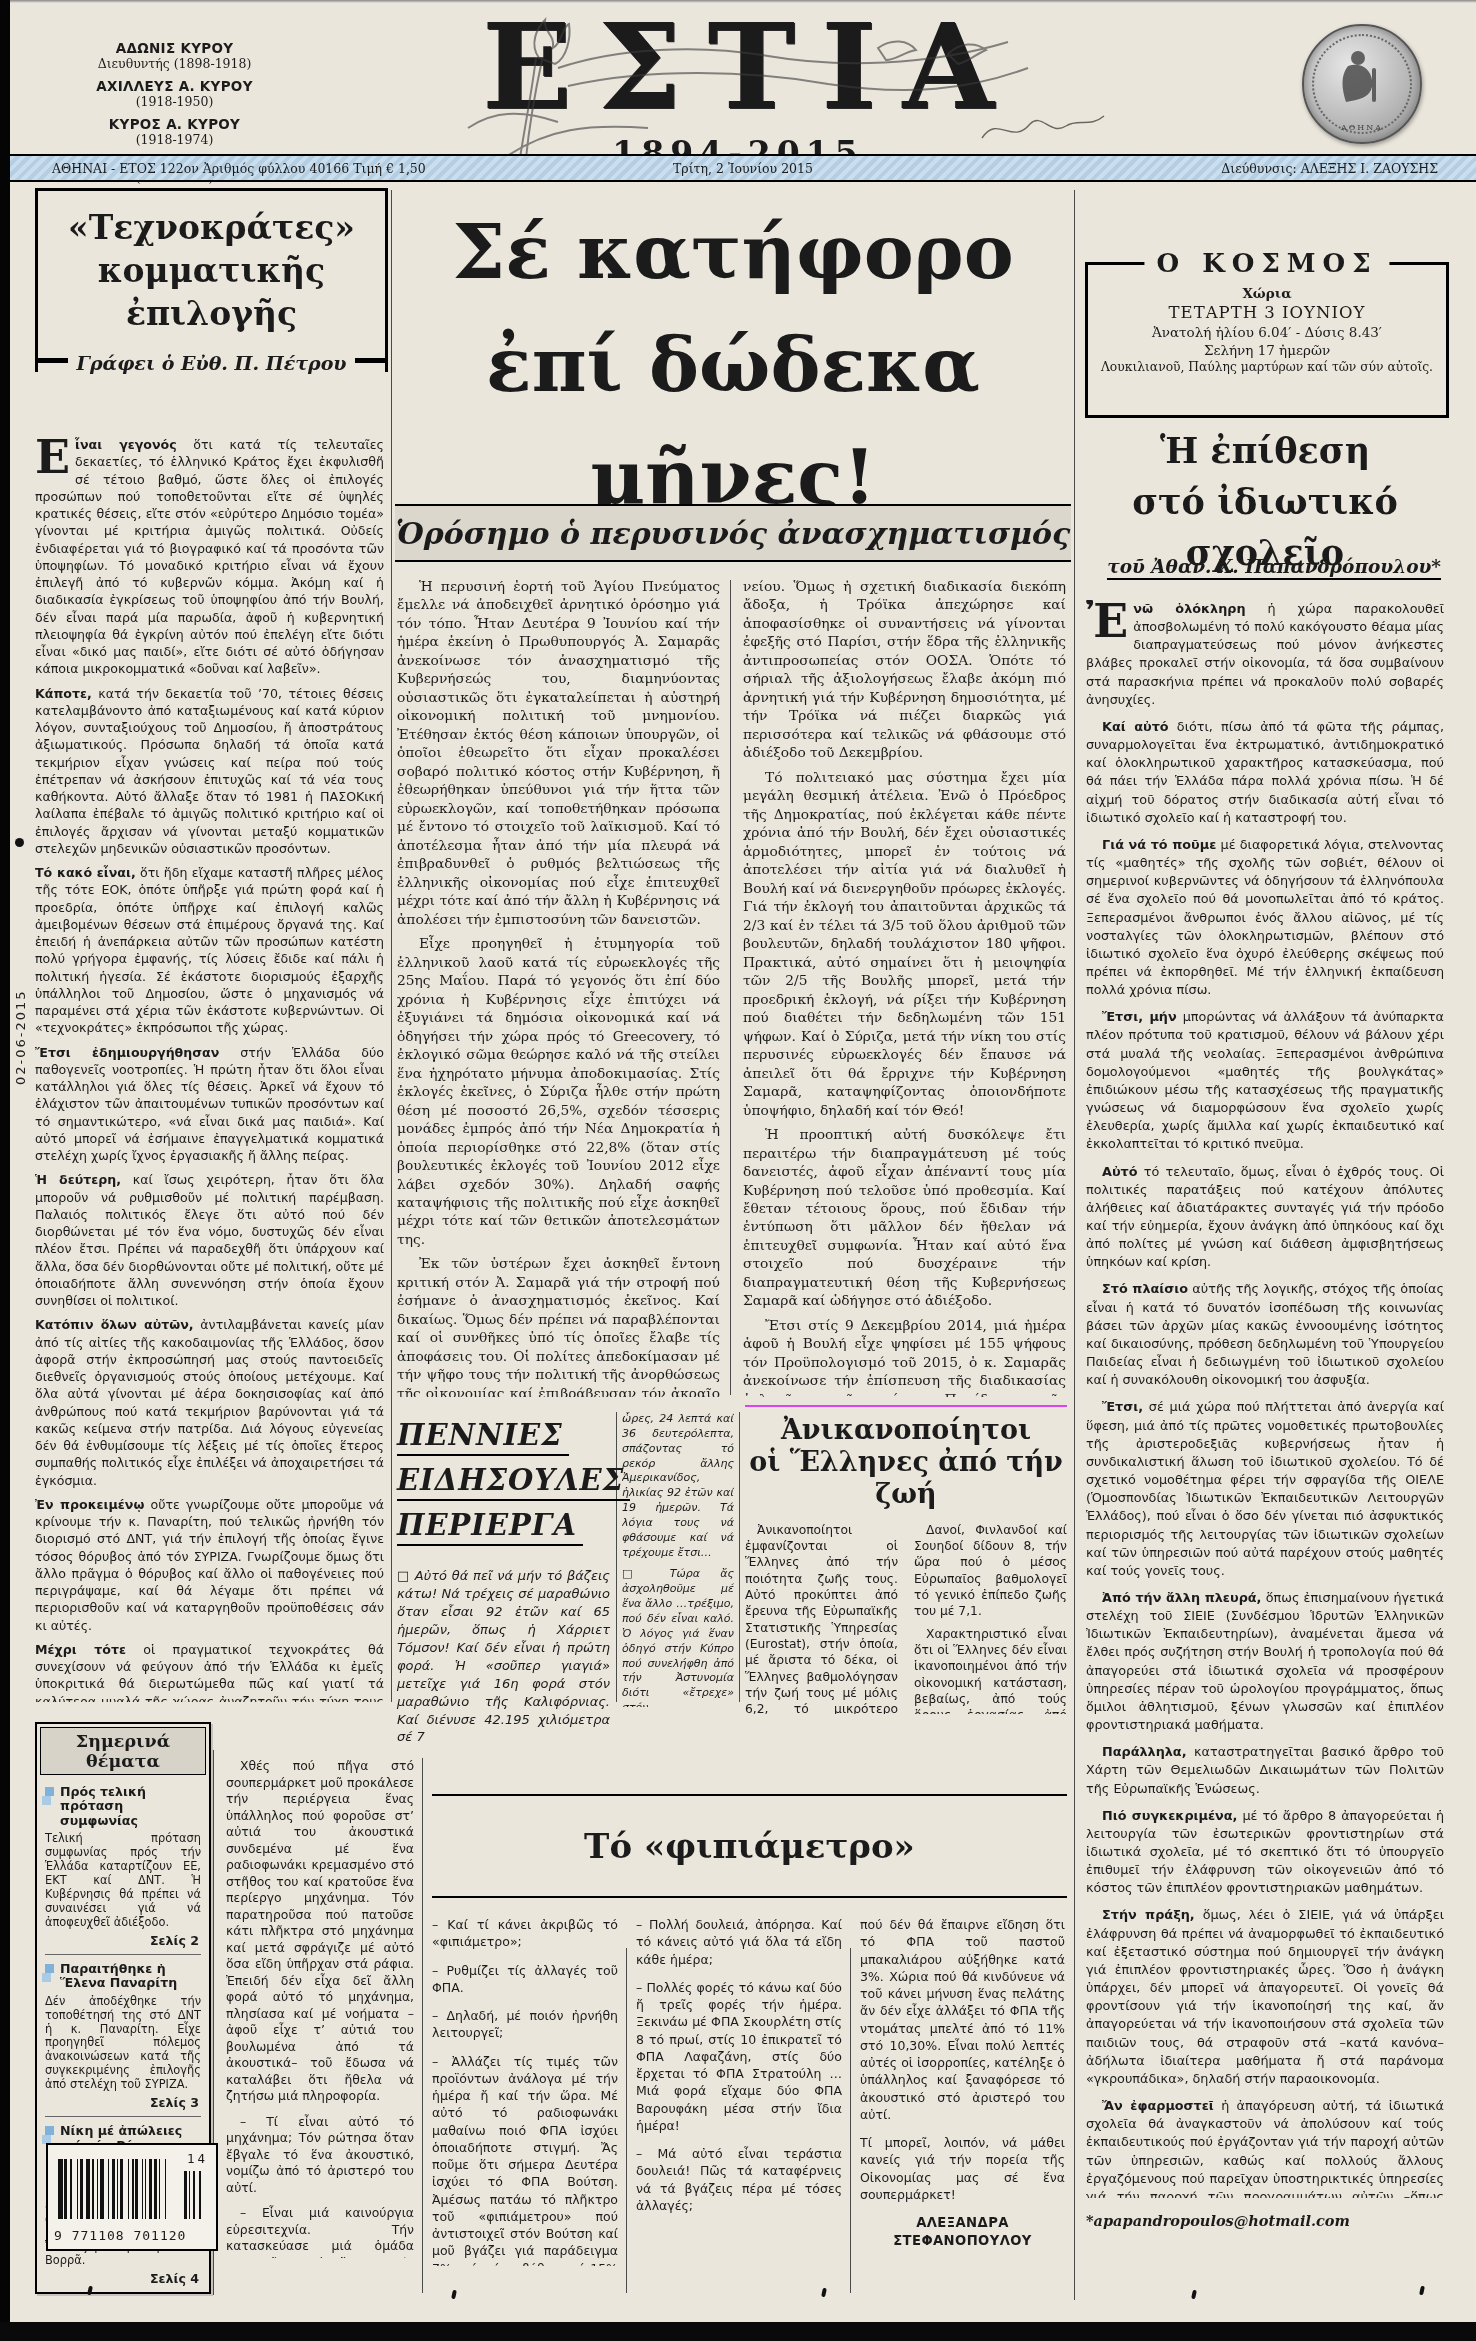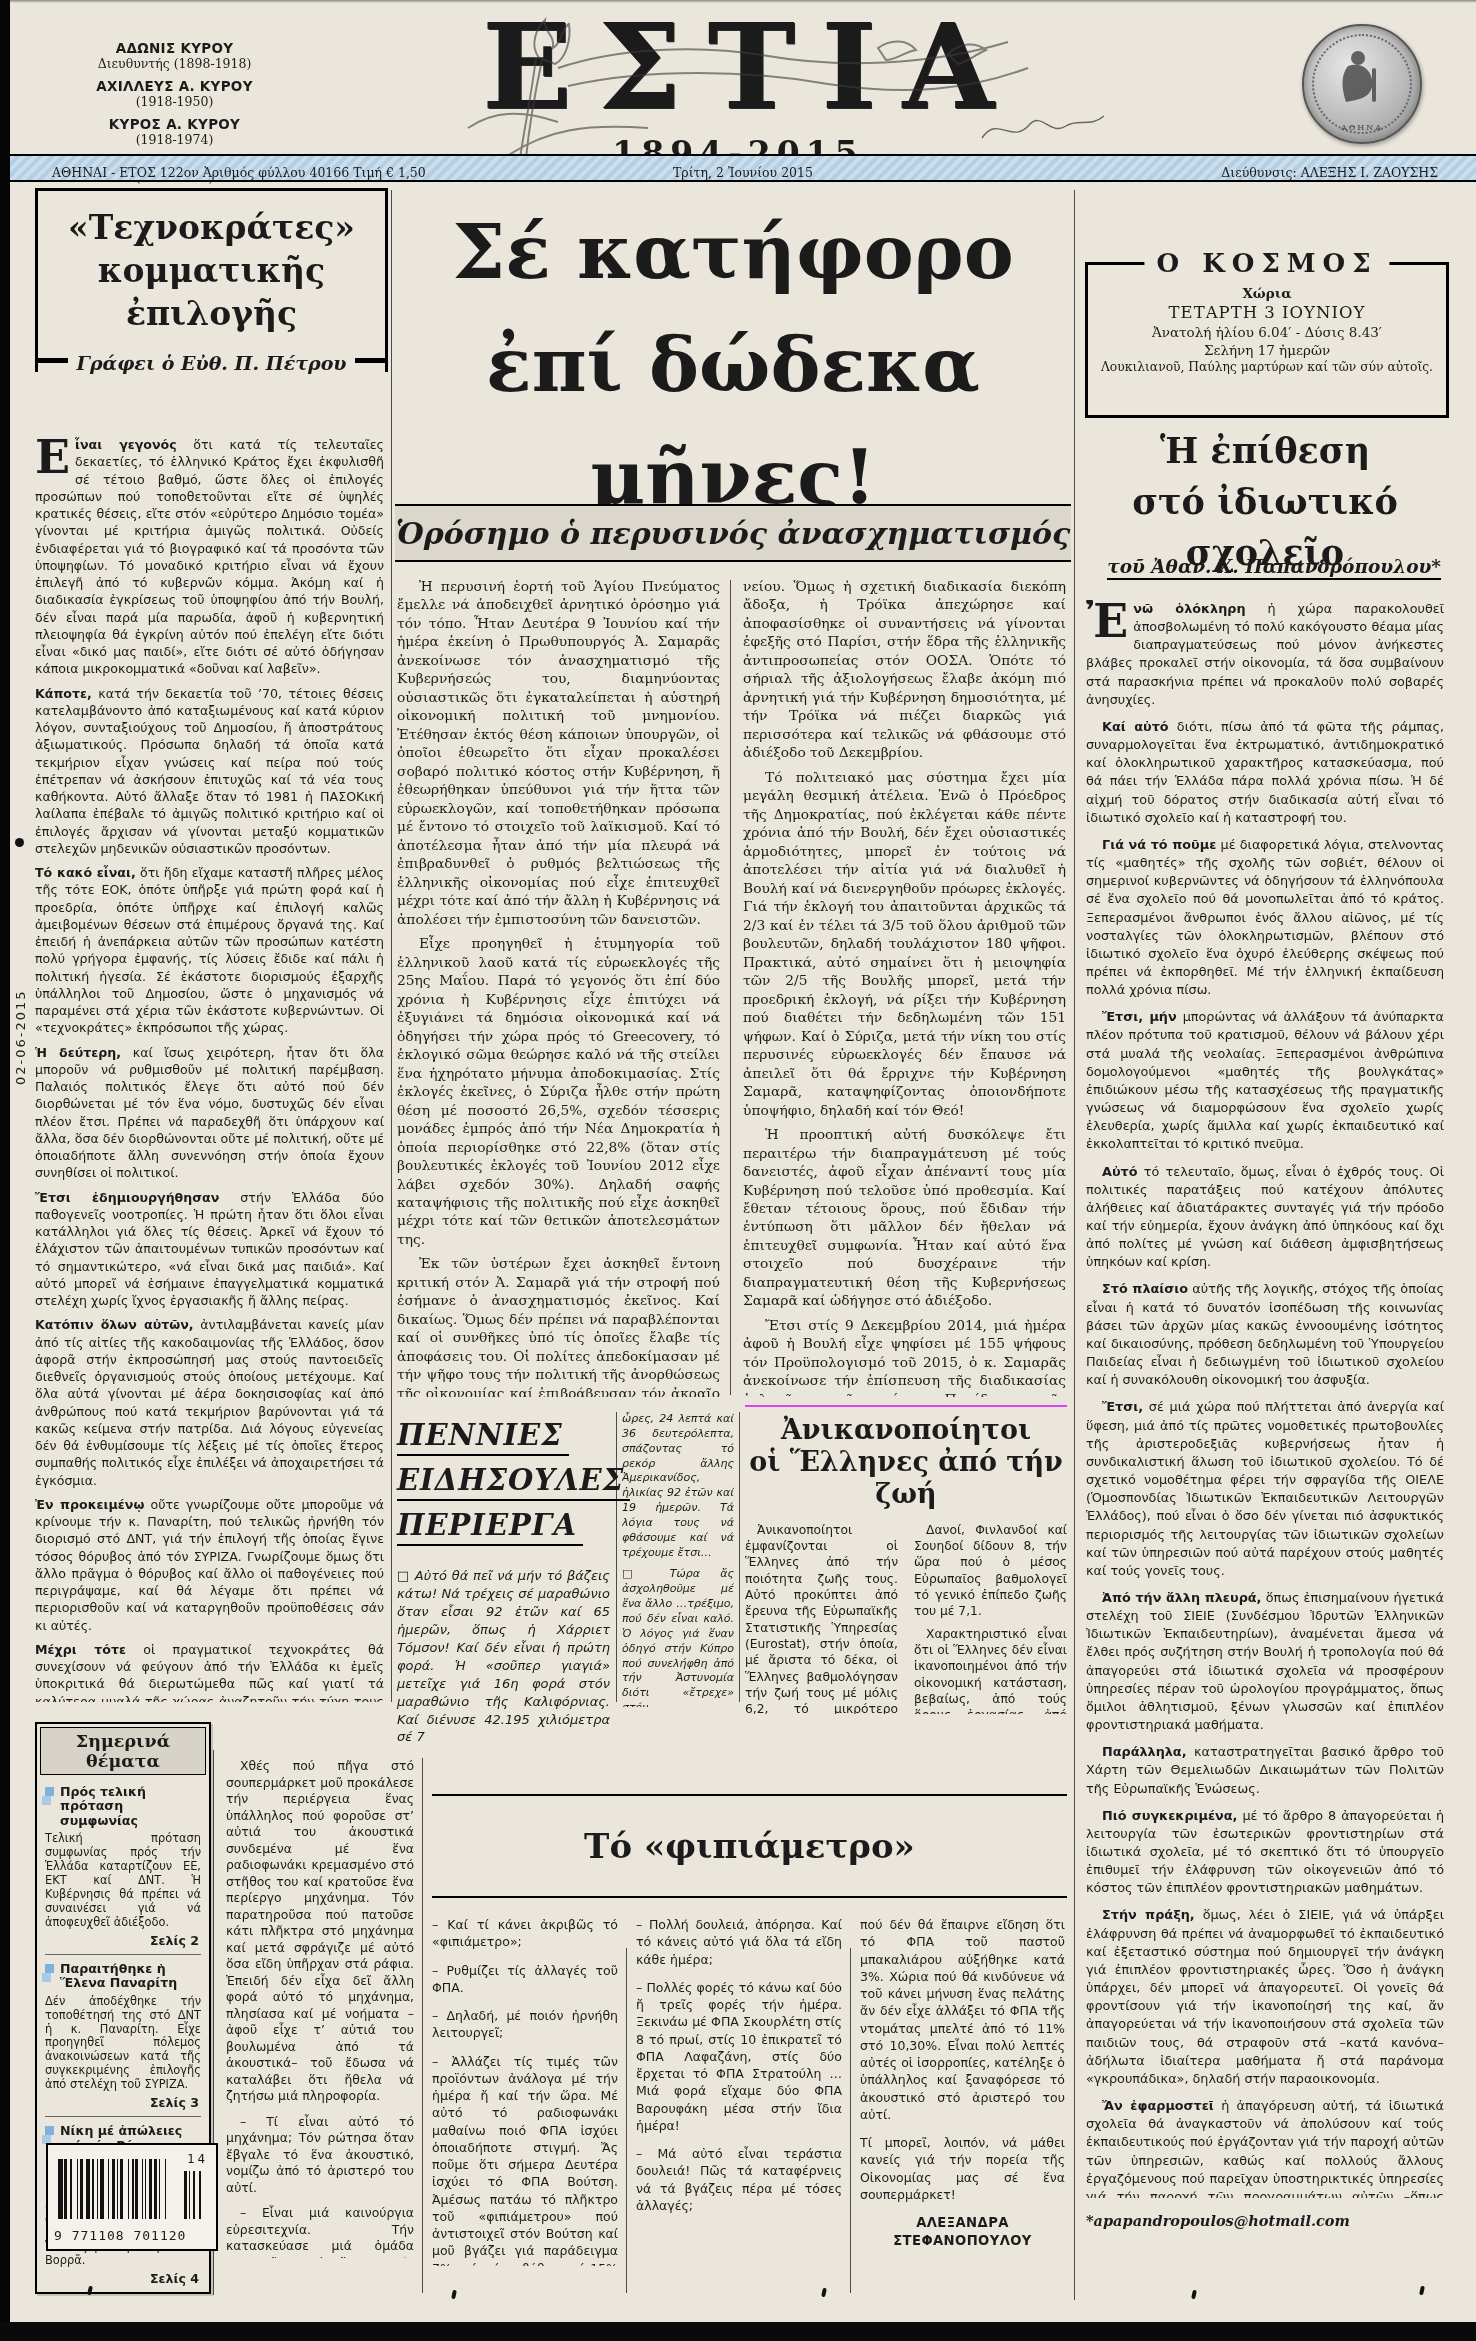--- a/index.html
+++ b/index.html
@@ -24,21 +24,21 @@
   #seal{position:absolute;left:1302px;top:24px;width:116px;height:116px;border-radius:50%;
         background:radial-gradient(circle at 40% 35%,#e8e8e8,#b9b9b9 55%,#8e8e8e);
         border:2px solid #555;box-shadow:inset 0 0 8px #777, 1px 2px 4px rgba(0,0,0,.35);}
   #seal-inner{position:absolute;left:8px;top:8px;width:96px;height:96px;border-radius:50%;border:2px dotted #666;}
   #seal svg{position:absolute;left:18px;top:14px;}
   #seal-caption{position:absolute;bottom:10px;width:100%;text-align:center;font-size:8px;color:#444;letter-spacing:2px;}
   
   #infobar{position:absolute;left:10px;top:154px;right:0;height:24px;
            background:repeating-linear-gradient(135deg,#cadeee 0 4px,#b5cee2 4px 8px);
            border-top:2px solid #000;border-bottom:2px solid #000;
-           display:flex;align-items:flex-end;font-size:12.5px;}
+           display:flex;align-items:center;font-size:12.5px;}
   #infobar .ib-left{padding-left:42px;}
   #infobar .ib-center{position:absolute;left:0;right:0;text-align:center;}
   #infobar .ib-right{margin-left:auto;padding-right:38px;position:relative;}
   
   .vr{position:absolute;width:1px;background:#4a4a4a;}
   
   #left-titlebox{position:absolute;left:35px;top:188px;width:347px;border:3.5px solid #000;border-bottom:none;padding-top:16px;}
   .ltitle{font-weight:bold;font-size:33px;text-align:center;line-height:1.3;}
   #left-byline-row{display:flex;align-items:center;margin-top:14px;}
   #left-byline-row::before,#left-byline-row::after{content:"";flex:1;height:5px;background:#000;}
@@ -219,22 +219,22 @@
     <div id="left-byline-row">
       <span id="left-byline">Γράφει ὁ Εὐθ. Π. Πέτρου</span>
     </div>
   </div>
   <div id="left-body" class="sans">
     <p><span class="dropcap">Ε</span><b class="lead">ἶναι γεγονός</b><span> ὅτι κατά τίς τελευταῖες δεκαετίες, τό ἑλληνικό Κράτος ἔχει ἐκφυλισθῆ σέ τέτοιο βαθμό, ὥστε ὅλες οἱ ἐπιλογές προσώπων πού τοποθετοῦνται εἴτε σέ ὑψηλές κρατικές θέσεις, εἴτε στόν «εὐρύτερο Δημόσιο τομέα» γίνονται μέ κριτήρια ἀμιγῶς πολιτικά. Οὐδείς ἐνδιαφέρεται γιά τό βιογραφικό καί τά προσόντα τῶν ὑποψηφίων. Τό μοναδικό κριτήριο εἶναι νά ἔχουν ἐπιλεγῆ ἀπό τό κυβερνῶν κόμμα. Ἀκόμη καί ἡ διαδικασία ἐγκρίσεως τοῦ ὑποψηφίου ἀπό τήν Βουλή, δέν εἶναι παρά μία παρωδία, ἀφοῦ ἡ κυβερνητική πλειοψηφία θά ἐγκρίνη αὐτόν πού ἐπελέγη εἴτε διότι εἶναι «δικό μας παιδί», εἴτε διότι σέ αὐτό ὁδήγησαν κάποια μικροκομματικά «δοῦναι καί λαβεῖν».</span></p>
     <div>
 
     <p><b class="lead">Κάποτε,</b><span> κατά τήν δεκαετία τοῦ ’70, τέτοιες θέσεις κατελαμβάνοντο ἀπό καταξιωμένους καί κατά κύριον λόγον, συνταξιούχους τοῦ Δημοσίου, ἤ ἀποστράτους ἀξιωματικούς. Πρόσωπα δηλαδή τά ὁποῖα κατά τεκμήριον εἶχαν γνώσεις καί πείρα πού τούς ἐπέτρεπαν νά ἀσκήσουν ἐπιτυχῶς καί τά νέα τους καθήκοντα. Αὐτό ἄλλαξε ὅταν τό 1981 ἡ ΠΑΣΟΚική λαίλαπα ἐπέβαλε τό ἀμιγῶς πολιτικό κριτήριο καί οἱ ἐπιλογές ἄρχισαν νά γίνονται μεταξύ κομματικῶν στελεχῶν μηδενικῶν οὐσιαστικῶν προσόντων.</span></p>
         <p><b class="lead">Τό κακό εἶναι,</b><span> ὅτι ἤδη εἴχαμε καταστῆ πλῆρες μέλος τῆς τότε ΕΟΚ, ὁπότε ὑπῆρξε γιά πρώτη φορά καί ἡ προεδρία, ὁπότε ὑπῆρχε καί ἐπιλογή καλῶς ἀμειβομένων θέσεων στά ἐπιμέρους ὄργανά της. Καί ἐπειδή ἡ ἀνεπάρκεια αὐτῶν τῶν προσώπων κατέστη πολύ γρήγορα ἐμφανής, τίς λύσεις ἔδιδε καί πάλι ἡ πολιτική ἡγεσία. Σέ ἑκάστοτε διορισμούς ἐξαρχῆς ὑπάλληλοι τοῦ Δημοσίου, ὥστε ὁ μηχανισμός νά παραμένει στά χέρια τῶν ἑκάστοτε κυβερνώντων. Οἱ «τεχνοκράτες» ἐκπρόσωποι τῆς χώρας.</span></p>
+        <p><b class="lead">Ἔτσι ἐδημιουργήθησαν</b><span> στήν Ἑλλάδα δύο παθογενεῖς νοοτροπίες. Ἡ πρώτη ἦταν ὅτι ὅλοι εἶναι κατάλληλοι γιά ὅλες τίς θέσεις. Ἀρκεῖ νά ἔχουν τό ἐλάχιστον τῶν ἀπαιτουμένων τυπικῶν προσόντων καί τό σημαντικώτερο, «νά εἶναι δικά μας παιδιά». Καί αὐτό μπορεῖ νά ἐσήμαινε ἐπαγγελματικά κομματικά στελέχη χωρίς ἴχνος ἐργασιακῆς ἤ ἄλλης πείρας.</span></p>
         <p><b class="lead">Ἡ δεύτερη,</b><span> καί ἴσως χειρότερη, ἦταν ὅτι ὅλα μποροῦν νά ρυθμισθοῦν μέ πολιτική παρέμβαση. Παλαιός πολιτικός ἔλεγε ὅτι αὐτό πού δέν διορθώνεται μέ τόν ἕνα νόμο, δυστυχῶς δέν εἶναι πλέον ἔτσι. Πρέπει νά παραδεχθῆ ὅτι ὑπάρχουν καί ἄλλα, ὅσα δέν διορθώνονται οὔτε μέ πολιτική, οὔτε μέ ὁποιαδήποτε ἄλλη συνεννόηση στήν ὁποία ἔχουν συνηθίσει οἱ πολιτικοί.</span></p>
-        <p><b class="lead">Ἔτσι ἐδημιουργήθησαν</b><span> στήν Ἑλλάδα δύο παθογενεῖς νοοτροπίες. Ἡ πρώτη ἦταν ὅτι ὅλοι εἶναι κατάλληλοι γιά ὅλες τίς θέσεις. Ἀρκεῖ νά ἔχουν τό ἐλάχιστον τῶν ἀπαιτουμένων τυπικῶν προσόντων καί τό σημαντικώτερο, «νά εἶναι δικά μας παιδιά». Καί αὐτό μπορεῖ νά ἐσήμαινε ἐπαγγελματικά κομματικά στελέχη χωρίς ἴχνος ἐργασιακῆς ἤ ἄλλης πείρας.</span></p>
         <p><b class="lead">Κατόπιν ὅλων αὐτῶν,</b><span> ἀντιλαμβάνεται κανείς μίαν ἀπό τίς αἰτίες τῆς κακοδαιμονίας τῆς Ἑλλάδος, ὅσον ἀφορᾶ στήν ἐκπροσώπησή μας στούς παντοειδεῖς διεθνεῖς ὀργανισμούς στούς ὁποίους μετέχουμε. Καί ὅλα αὐτά γίνονται μέ ἀέρα δοκησισοφίας καί ἀπό ἀνθρώπους πού κατά τεκμήριον βαρύνονται γιά τά κακῶς κείμενα στήν πατρίδα. Διά λόγους εὐγενείας δέν θά ἐνθυμίσουμε τίς λέξεις μέ τίς ὁποῖες ἕτερος συμπαθής πολιτικός εἶχε ἐπιλέξει νά ἀποχαιρετήσει τά ἐγκόσμια.</span></p>
         <p><b class="lead">Ἐν προκειμένῳ</b><span> οὔτε γνωρίζουμε οὔτε μποροῦμε νά κρίνουμε τήν κ. Παναρίτη, πού τελικῶς ἠρνήθη τόν διορισμό στό ΔΝΤ, γιά τήν ἐπιλογή τῆς ὁποίας ἔγινε τόσος θόρυβος ἀπό τόν ΣΥΡΙΖΑ. Γνωρίζουμε ὅμως ὅτι ἄλλο πρᾶγμα ὁ θόρυβος καί ἄλλο οἱ παθογένειες πού περιγράψαμε, καί θά λέγαμε ὅτι πρέπει νά περιορισθοῦν καί νά καταργηθοῦν προϋποθέσεις σάν κι αὐτές.</span></p>
         <p><b class="lead">Μέχρι τότε</b><span> οἱ πραγματικοί τεχνοκράτες θά συνεχίσουν νά φεύγουν ἀπό τήν Ἑλλάδα κι ἐμεῖς ὑποκριτικά θά διερωτώμεθα πῶς καί γιατί τά καλύτερα μυαλά τῆς χώρας ἀναζητοῦν τήν τύχη τους στό ἐξωτερικό.</span></p>
       </div>
   </div>
 
   <div id="vdate-dot"></div>
   <div id="vdate">02-06-2015</div>
 
   <div id="main-headline">

